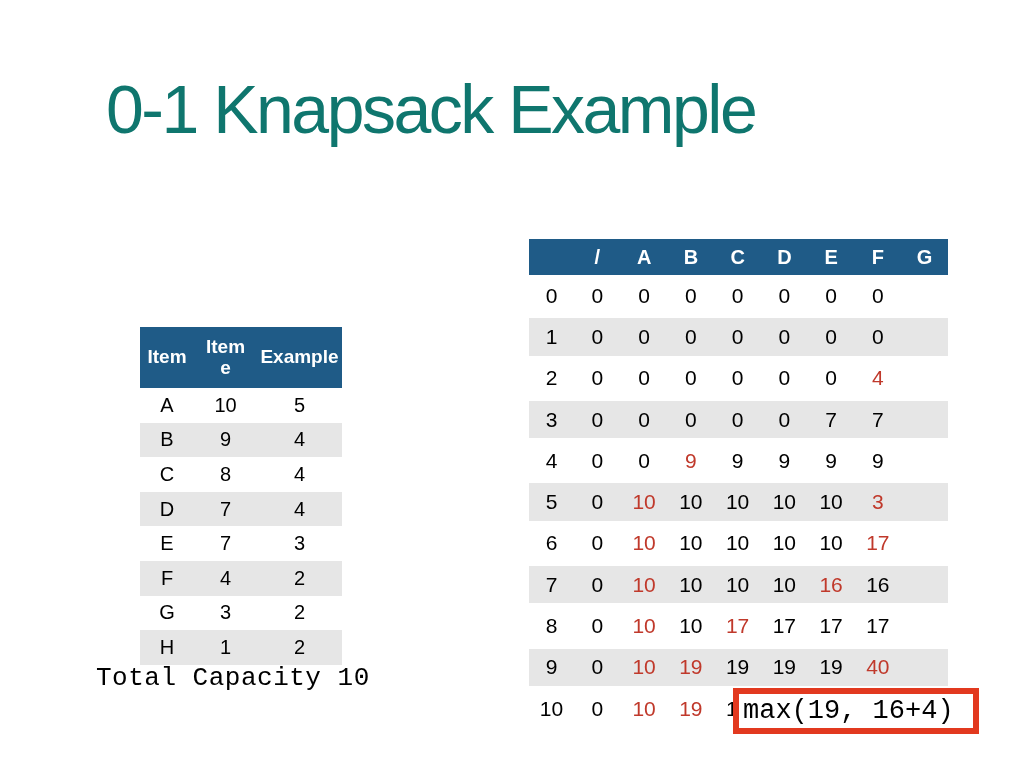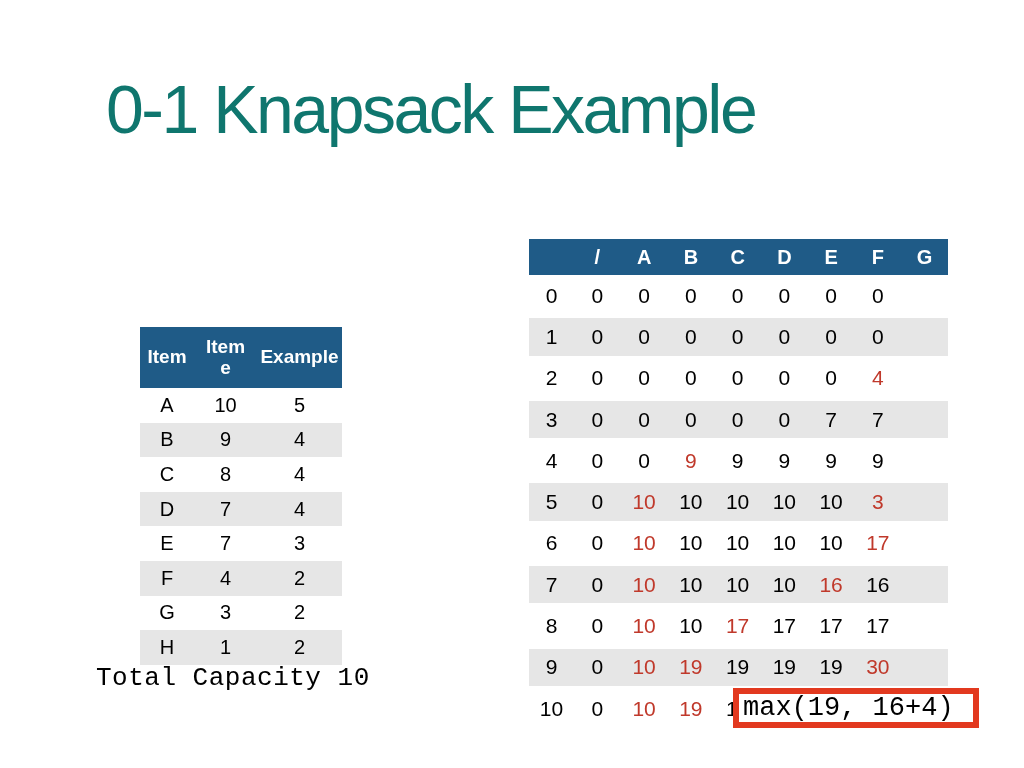--- a/index.html
+++ b/index.html
@@ -52,21 +52,21 @@
   }
   .dp-body-row{height:41.3px;align-items:center;}
   .dp-body-row.stripe{background:#E6E6E6;border-top:2px solid #fff;border-bottom:2px solid #fff;box-sizing:border-box;}
   .dp-c{display:flex;align-items:center;justify-content:center;text-align:center;}
   .dp-label{width:45px;}
   .dp-col{width:46.75px;}
   .red{color:#C0392B;}
 
   
   .callout{
-    position:absolute;left:733px;top:688px;width:246px;height:40px;
+    position:absolute;left:733px;top:688px;width:246px;height:46px;
     box-sizing:border-box;border:6px solid #E2391F;background:#ffffff;
     display:flex;align-items:center;z-index:5;
   }
   .callout span{
     font-family:"Liberation Mono", monospace;font-size:27px;color:#000;
     white-space:nowrap;padding-left:4px;
   }
 </style>
 </head>
 <body>
@@ -241,21 +241,21 @@
           <div class="dp-c dp-col"></div>
         </div>
         <div class="dp-row dp-body-row stripe">
           <div class="dp-c dp-label">9</div>
           <div class="dp-c dp-col">0</div>
           <div class="dp-c dp-col red">10</div>
           <div class="dp-c dp-col red">19</div>
           <div class="dp-c dp-col">19</div>
           <div class="dp-c dp-col">19</div>
           <div class="dp-c dp-col">19</div>
-          <div class="dp-c dp-col red">30</div>
+          <div class="dp-c dp-col red">40</div>
           <div class="dp-c dp-col"></div>
         </div>
         <div class="dp-row dp-body-row">
           <div class="dp-c dp-label">10</div>
           <div class="dp-c dp-col">0</div>
           <div class="dp-c dp-col red">10</div>
           <div class="dp-c dp-col red">19</div>
           <div class="dp-c dp-col">19</div>
           <div class="dp-c dp-col"></div>
           <div class="dp-c dp-col"></div>

